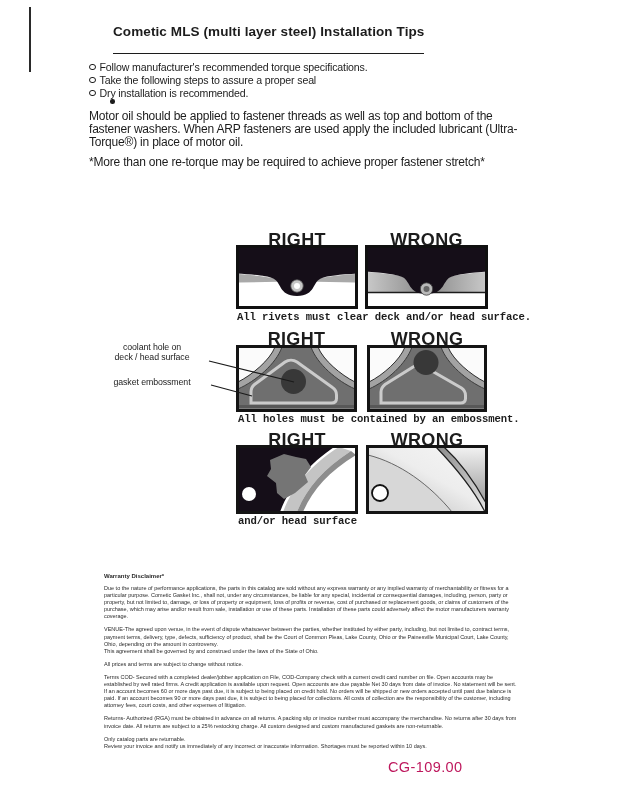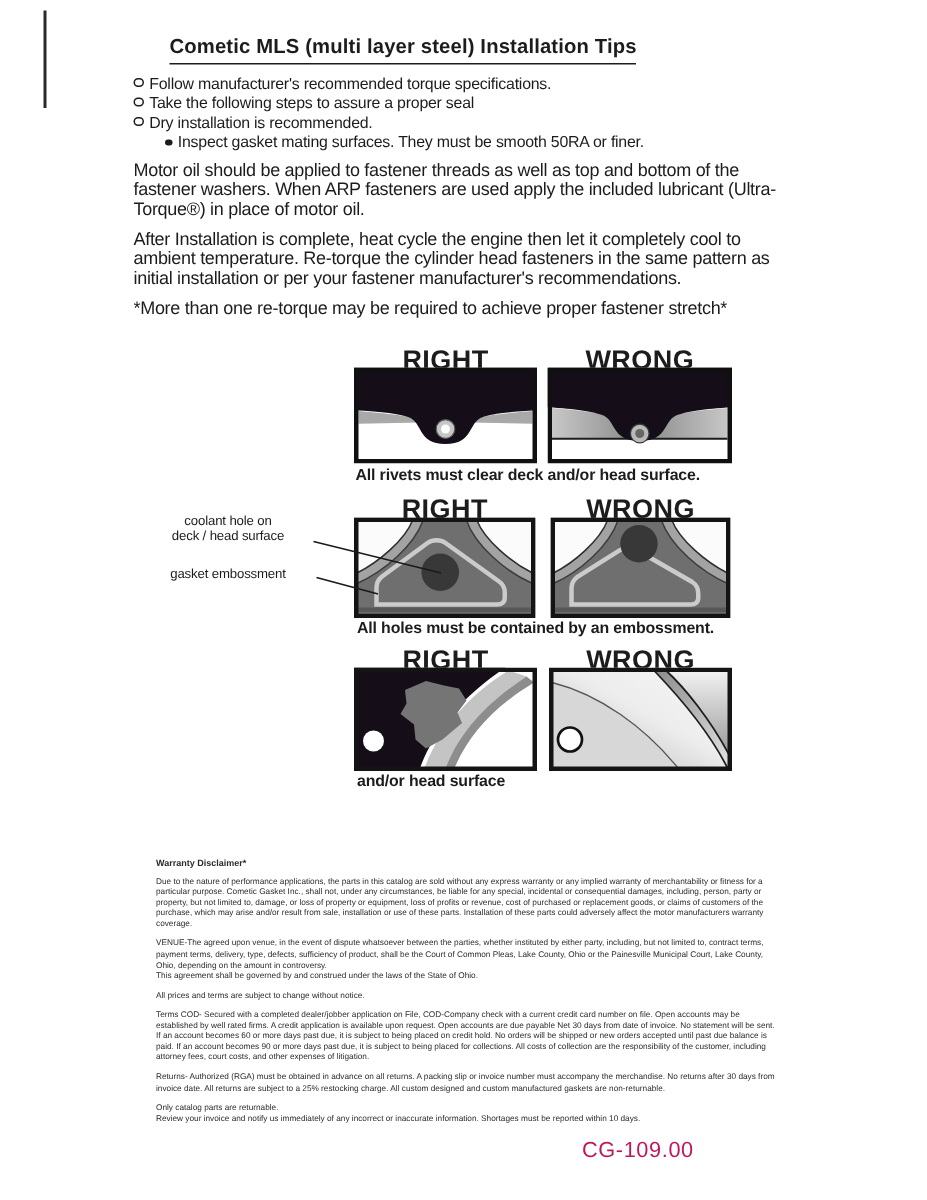--- a/index.html
+++ b/index.html
@@ -10,36 +10,36 @@
   }
   .abs{position:absolute;}
 
   
   .edge-line{left:29px;top:7px;width:2px;height:65px;background:#2a2a2a;}
 
   
   .content{left:89px;top:22px;width:442px;}
   .title{
     margin-left:24px;font-size:13.5px;font-weight:700;letter-spacing:.1px;
-    display:inline-block;border-bottom:1.6px solid #1c1c1c;padding-bottom:4px;
+    display:inline-block;border-bottom:1.6px solid #1c1c1c;padding-bottom:14px;
   }
   .bullets{margin-top:7px;font-size:10.6px;line-height:13px;letter-spacing:-.15px;}
   .b-row{display:flex;align-items:baseline;}
   .b-dot{width:4.5px;height:4.5px;border:1.1px solid #1c1c1c;border-radius:50%;
     display:inline-block;margin-right:4px;flex:0 0 auto;position:relative;top:-1px;}
   .b-sub{margin-left:21px;}
   .b-dot-filled{width:4.5px;height:4.5px;background:#1c1c1c;border-radius:50%;
     display:inline-block;margin-right:4px;flex:0 0 auto;position:relative;top:-1px;}
   .diesel-h{margin-top:8px;font-size:11.5px;font-weight:700;}
   .para{margin-top:5px;font-size:12px;line-height:13px;letter-spacing:-.2px;width:438px;}
   .para.gap{margin-top:7px;}
 
   
   .fig-label{font-size:18px;font-weight:700;letter-spacing:.3px;text-align:center;width:122px;}
-  .caption{font-size:10.6px;font-weight:700;letter-spacing:-.1px;line-height:11px;color:#1c1c1c;}
+  .caption{font-size:10.6px;font-weight:700;letter-spacing:-.1px;line-height:11px;color:#1c1c1c;font-family:Liberation Mono, monospace;}
   .annot{font-size:8.8px;line-height:9.8px;text-align:center;width:114px;letter-spacing:-.1px;}
   svg{display:block;}
 
   
   .legal{left:104px;top:573px;width:413px;color:#2b2b2b;}
   .legal h4{margin:0;font-size:6px;font-weight:700;}
   .legal p{margin:6px 0 0 0;font-size:5.5px;line-height:7.1px;letter-spacing:0;}
   .legal p.tight{margin-top:0;}
 
   .page-code{left:388px;top:759px;font-size:14.5px;letter-spacing:.4px;color:#be185d;}
@@ -61,25 +61,23 @@
     <div class="b-row">
       <span class="b-dot"></span>
       <span>Take the following steps to assure a proper seal</span>
     </div>
     <div class="b-row">
       <span class="b-dot"></span>
       <span>Dry installation is recommended.</span>
     </div>
     <div class="b-row b-sub">
       <span class="b-dot-filled"></span>
-      <span>Inspect gasket mating surfaces.  They must be smooth 50RA or finer.</span>
     </div>
   </div>
   <div class="para">Motor oil should be applied to fastener threads as well as top and bottom of the fastener washers. When ARP fasteners are used apply the included lubricant (Ultra-Torque®) in place of motor oil.</div>
-  <div class="para gap">After Installation is complete, heat cycle the engine then let it completely cool to ambient temperature. Re-torque the cylinder head fasteners in the same pattern as initial installation or per your fastener manufacturer's recommendations.</div>
   <div class="para gap">*More than one re-torque may be required to achieve proper fastener stretch*</div>
 </div>
 
 <div class="abs fig-label" style="left:236px;top:230px;">RIGHT</div>
 <div class="abs fig-label" style="left:365px;top:230px;width:123px;">WRONG</div>
 
 <div class="abs" style="left:236px;top:245px;">
   <svg width="122" height="64" viewBox="0 0 122 64">
     <rect width="122" height="64" fill="#ffffff"></rect>
     <path d="M3 29 C22 30.5 42 33 53 36.5 L3 37.5 Z" fill="#a9a9a9"></path>

